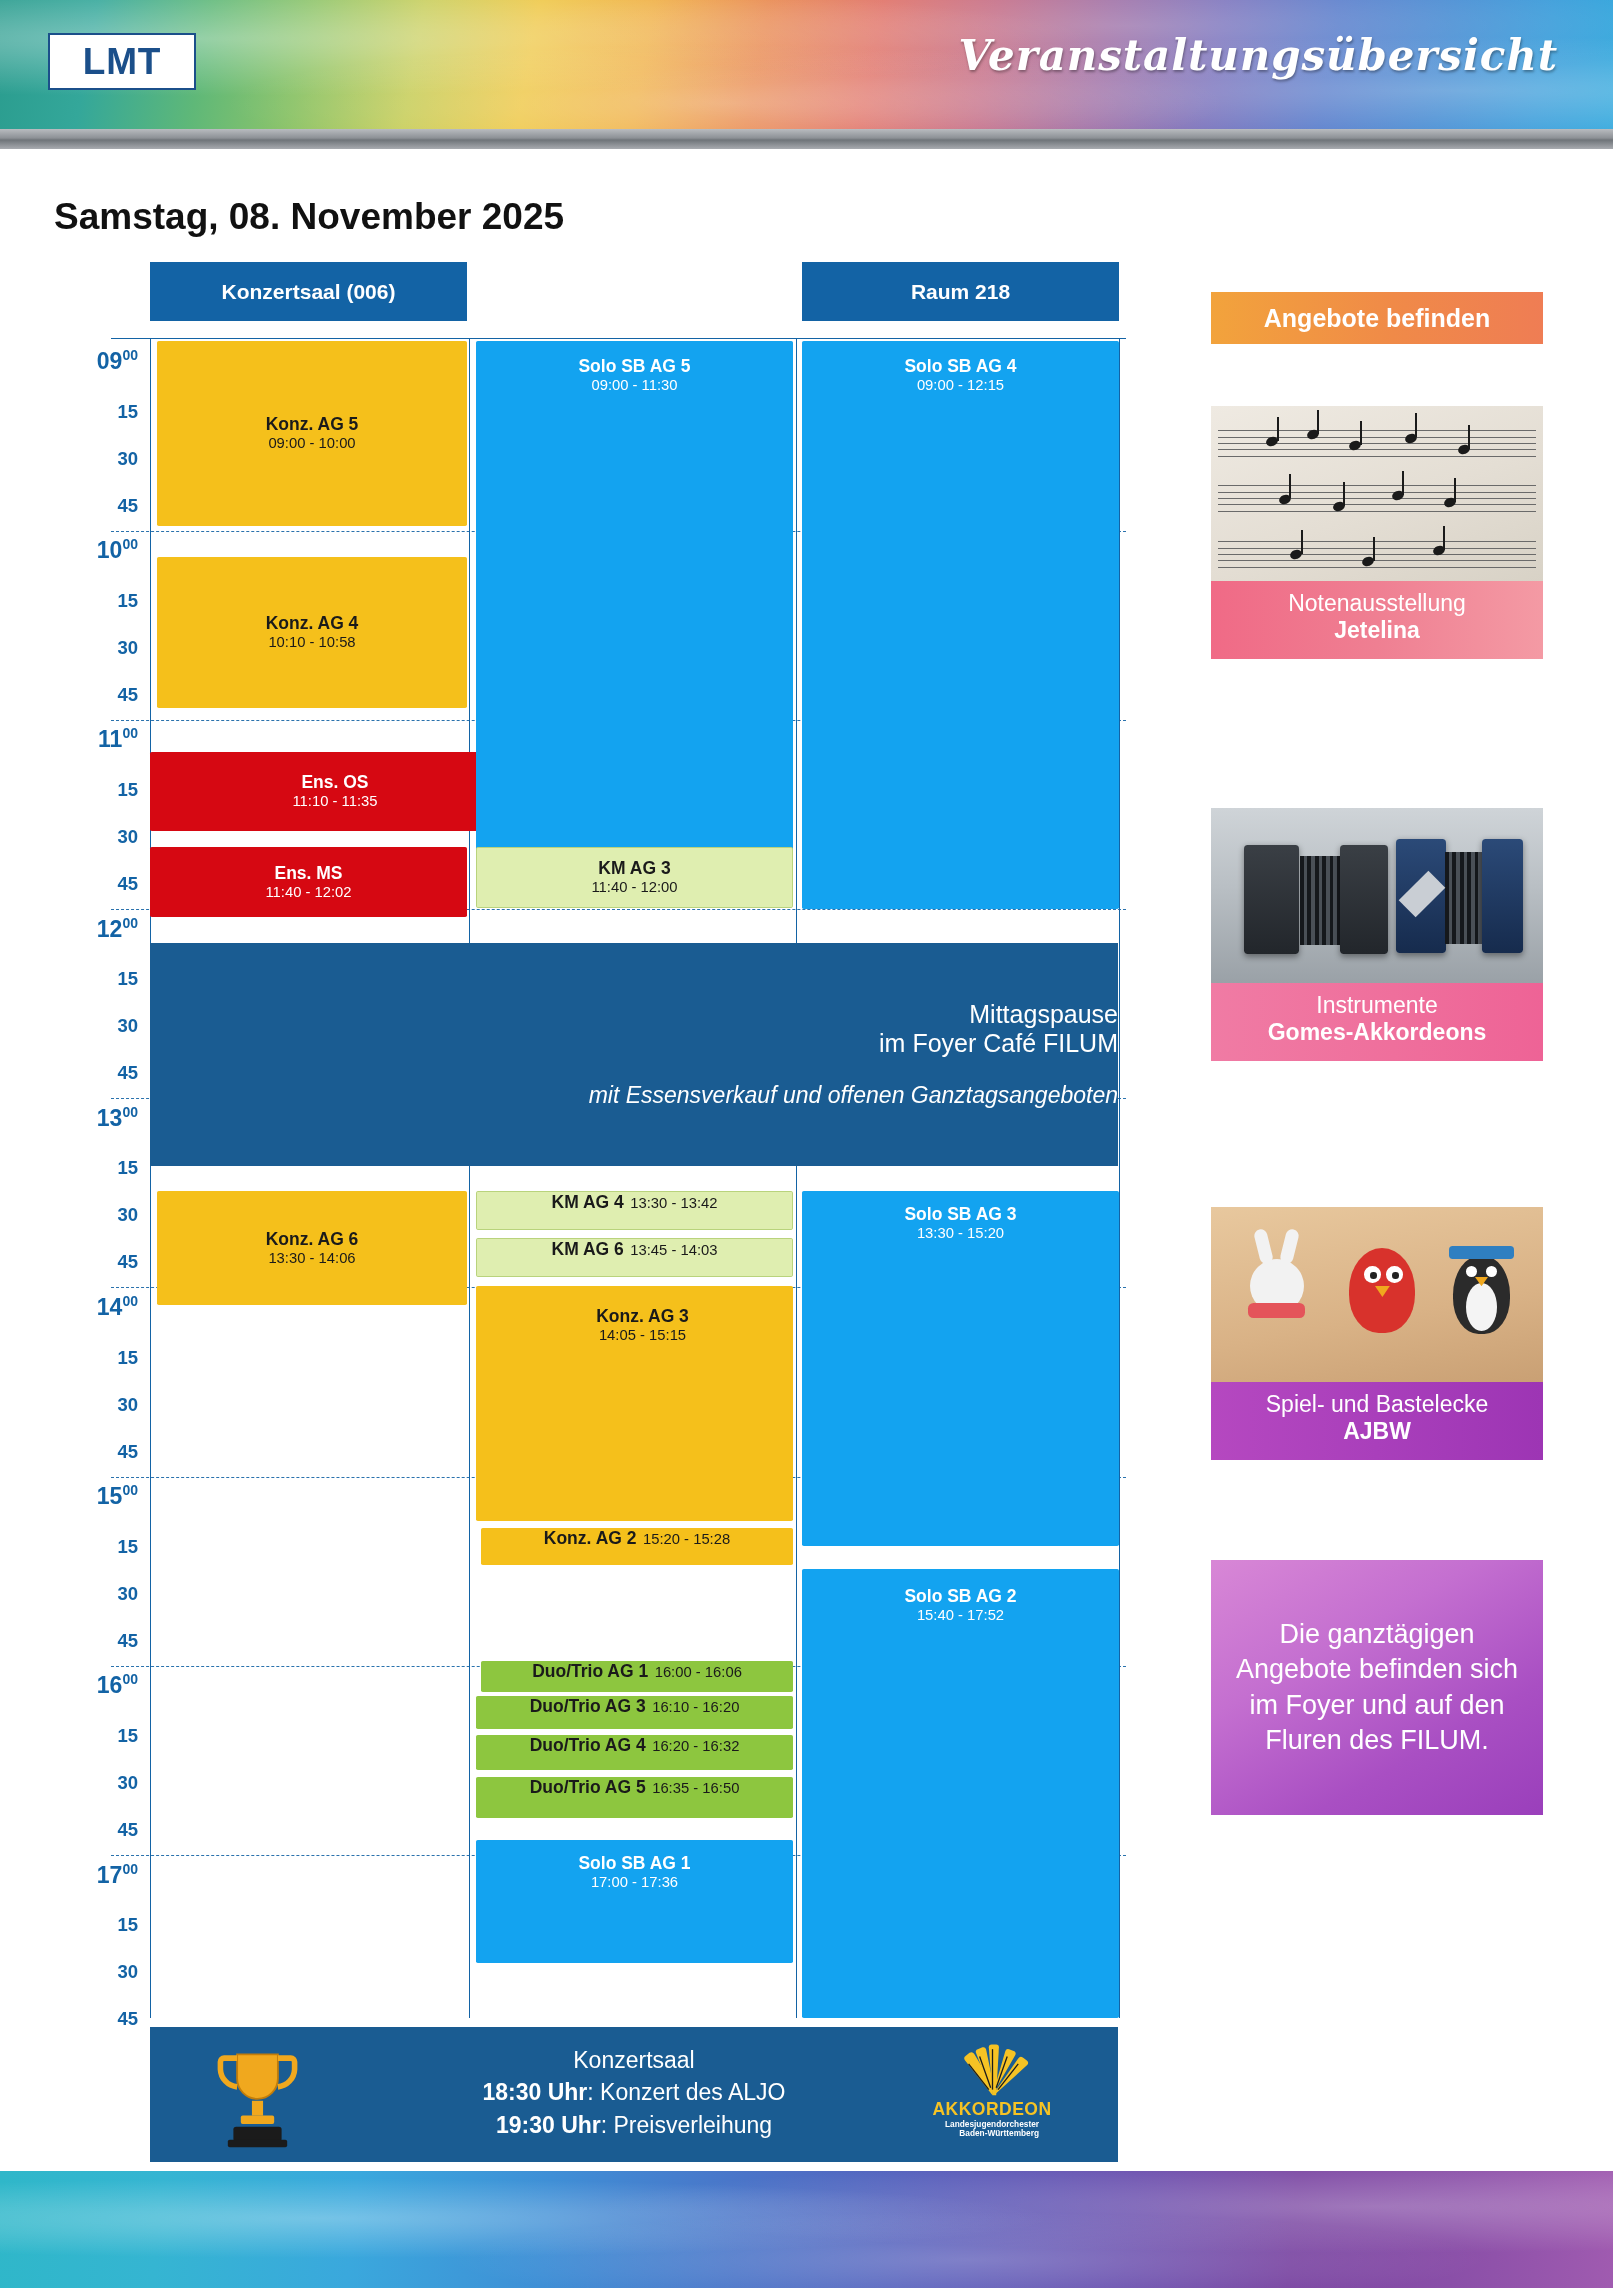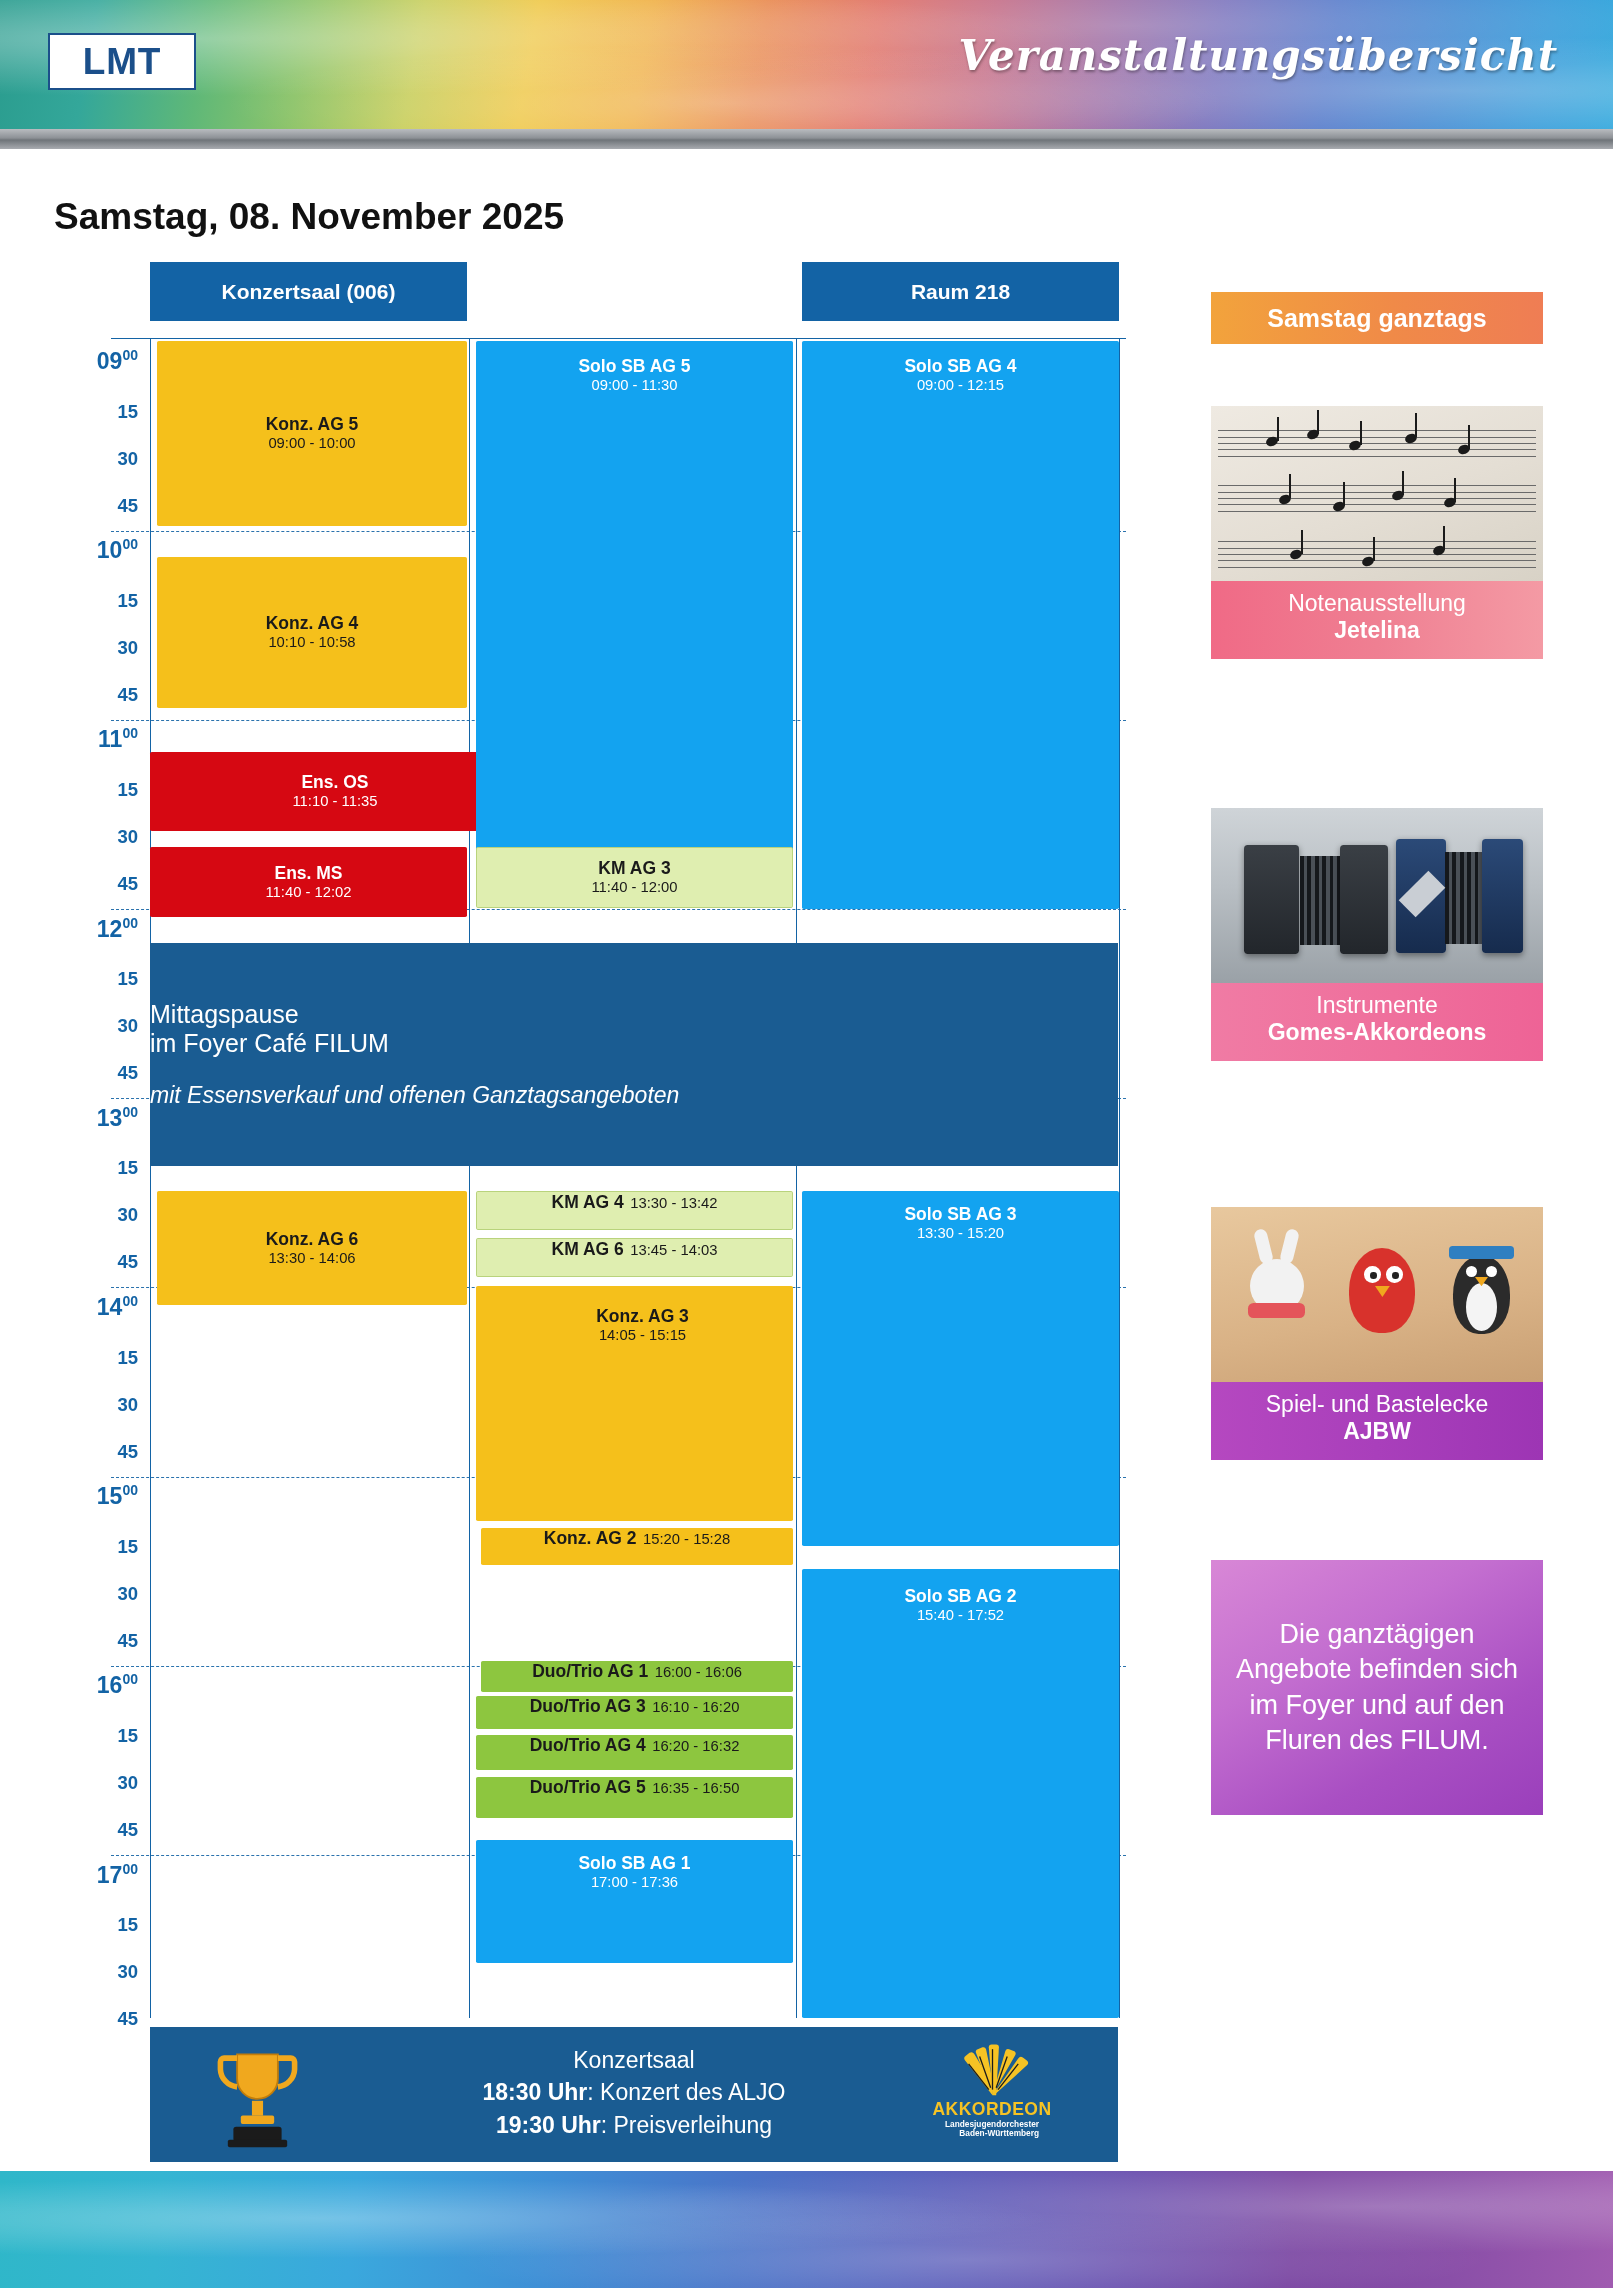--- a/index.html
+++ b/index.html
@@ -168,21 +168,21 @@
   .ev.yellow { background: #f5c01b; color: #1a1a1a; }
   .ev.red    { background: #d60812; color: #ffffff; }
   .ev.paleg  { background: #dfeeb0; color: #1a1a1a; border: 0.9px solid #b9d37c; }
   .ev.green  { background: #8dc63f; color: #1a1a1a; }
 
   .lunch {
     position: absolute;
     background: #1a5c92;
     color: #ffffff;
     display: flex; flex-direction: column;
-    align-items: flex-start; justify-content: center;
+    align-items: flex-end; justify-content: center;
     text-align: center;
   }
   .lunch .l1 { font-size: 25px; }
   .lunch .l2 { font-size: 25px; margin-bottom: 24px; }
   .lunch .l3 { font-size: 23px; font-style: italic; }
 
   .evening {
     position: absolute;
     background: #1a5c92;
     color: #ffffff;
@@ -549,21 +549,21 @@
         </g>
       </svg>
       <div class="w1">AKKORDEON</div>
       <div class="w2" style="white-space:pre-line;">Landesjugendorchester
 Baden-Württemberg</div>
     </div>
   </div>
 </div>
 
 <div class="rail-head">
-  <span>Samstag ganztags</span>
+  <span>Angebote befinden</span>
 </div>
 
 <div class="card" style="top:406px;">
   <div class="pic pic-notes">
     <div class="staff" style="top:24px;">
         <i style="top:0"></i>
         <i style="top:6.5px"></i>
         <i style="top:13px"></i>
         <i style="top:19.4px"></i>
         <i style="top:26px"></i>

